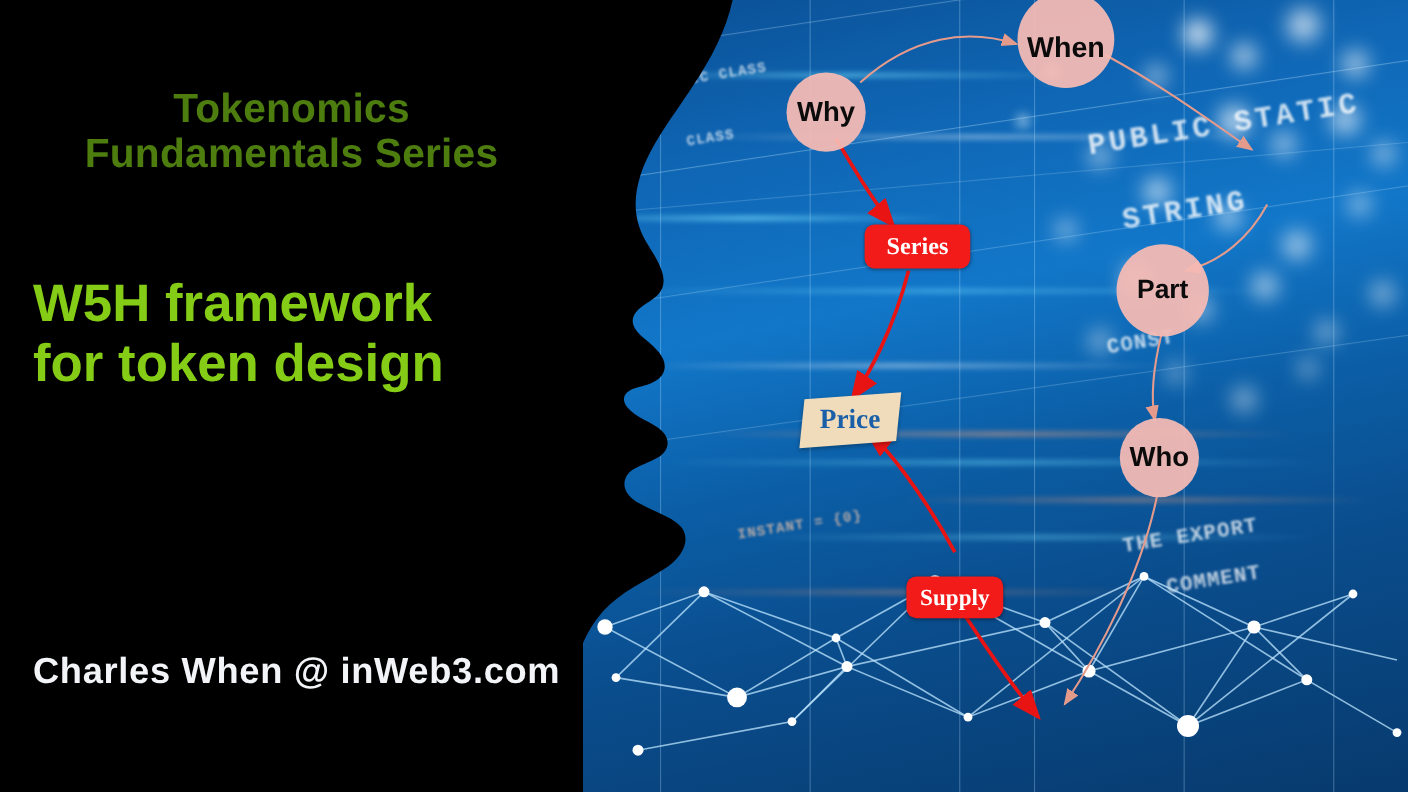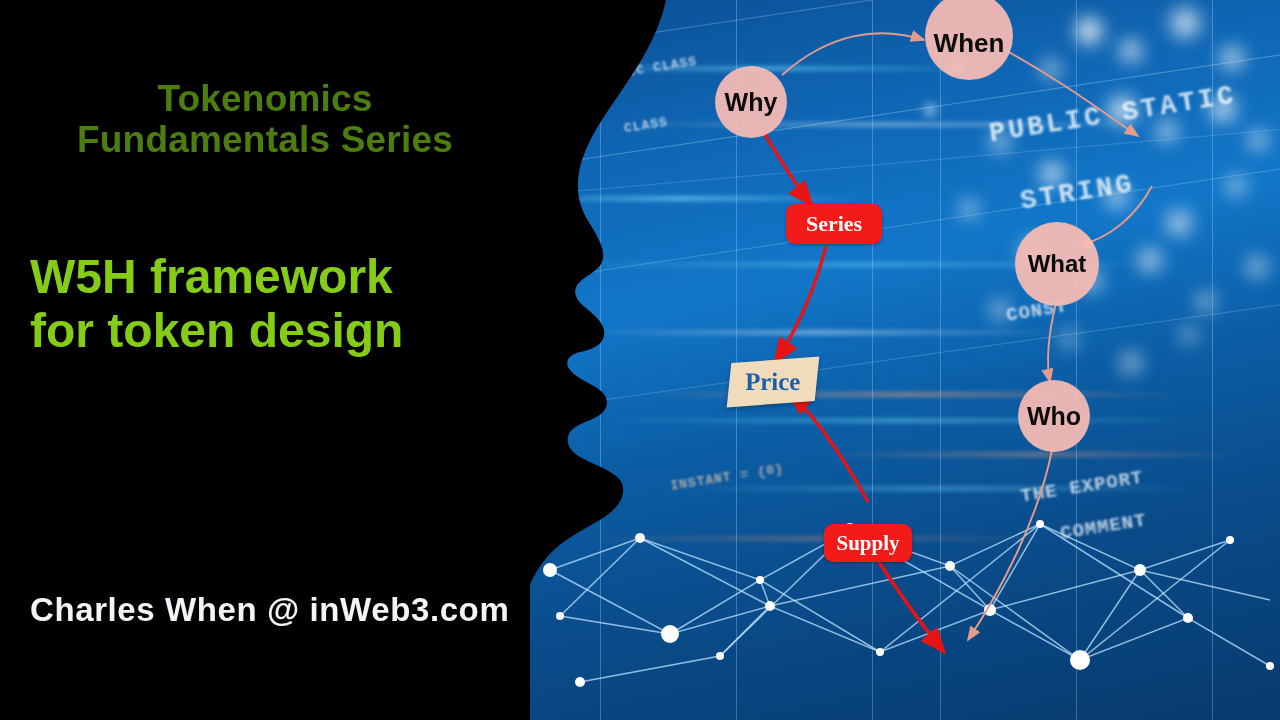--- a/index.html
+++ b/index.html
@@ -244,21 +244,21 @@
     <div class="node" style="left:715px;top:66px;width:72px;height:72px;font-size:25px;">
       <span>Why</span>
     </div>
 
     <div class="node" style="left:925px;top:-8px;width:88px;height:88px;font-size:26px;">
       <span style="margin-top:14px;">When</span>
     </div>
 
 
     <div class="node" style="left:1015px;top:222px;width:84px;height:84px;font-size:24px;">
-      <span>What</span>
+      <span>Part</span>
     </div>
 
     <div class="node" style="left:1018px;top:380px;width:72px;height:72px;font-size:25px;">
       <span>Who</span>
     </div>
 
 
     <div class="chip" style="left:786px;top:204px;width:96px;height:40px;font-size:22px;">
       <span>Series</span>
     </div>

